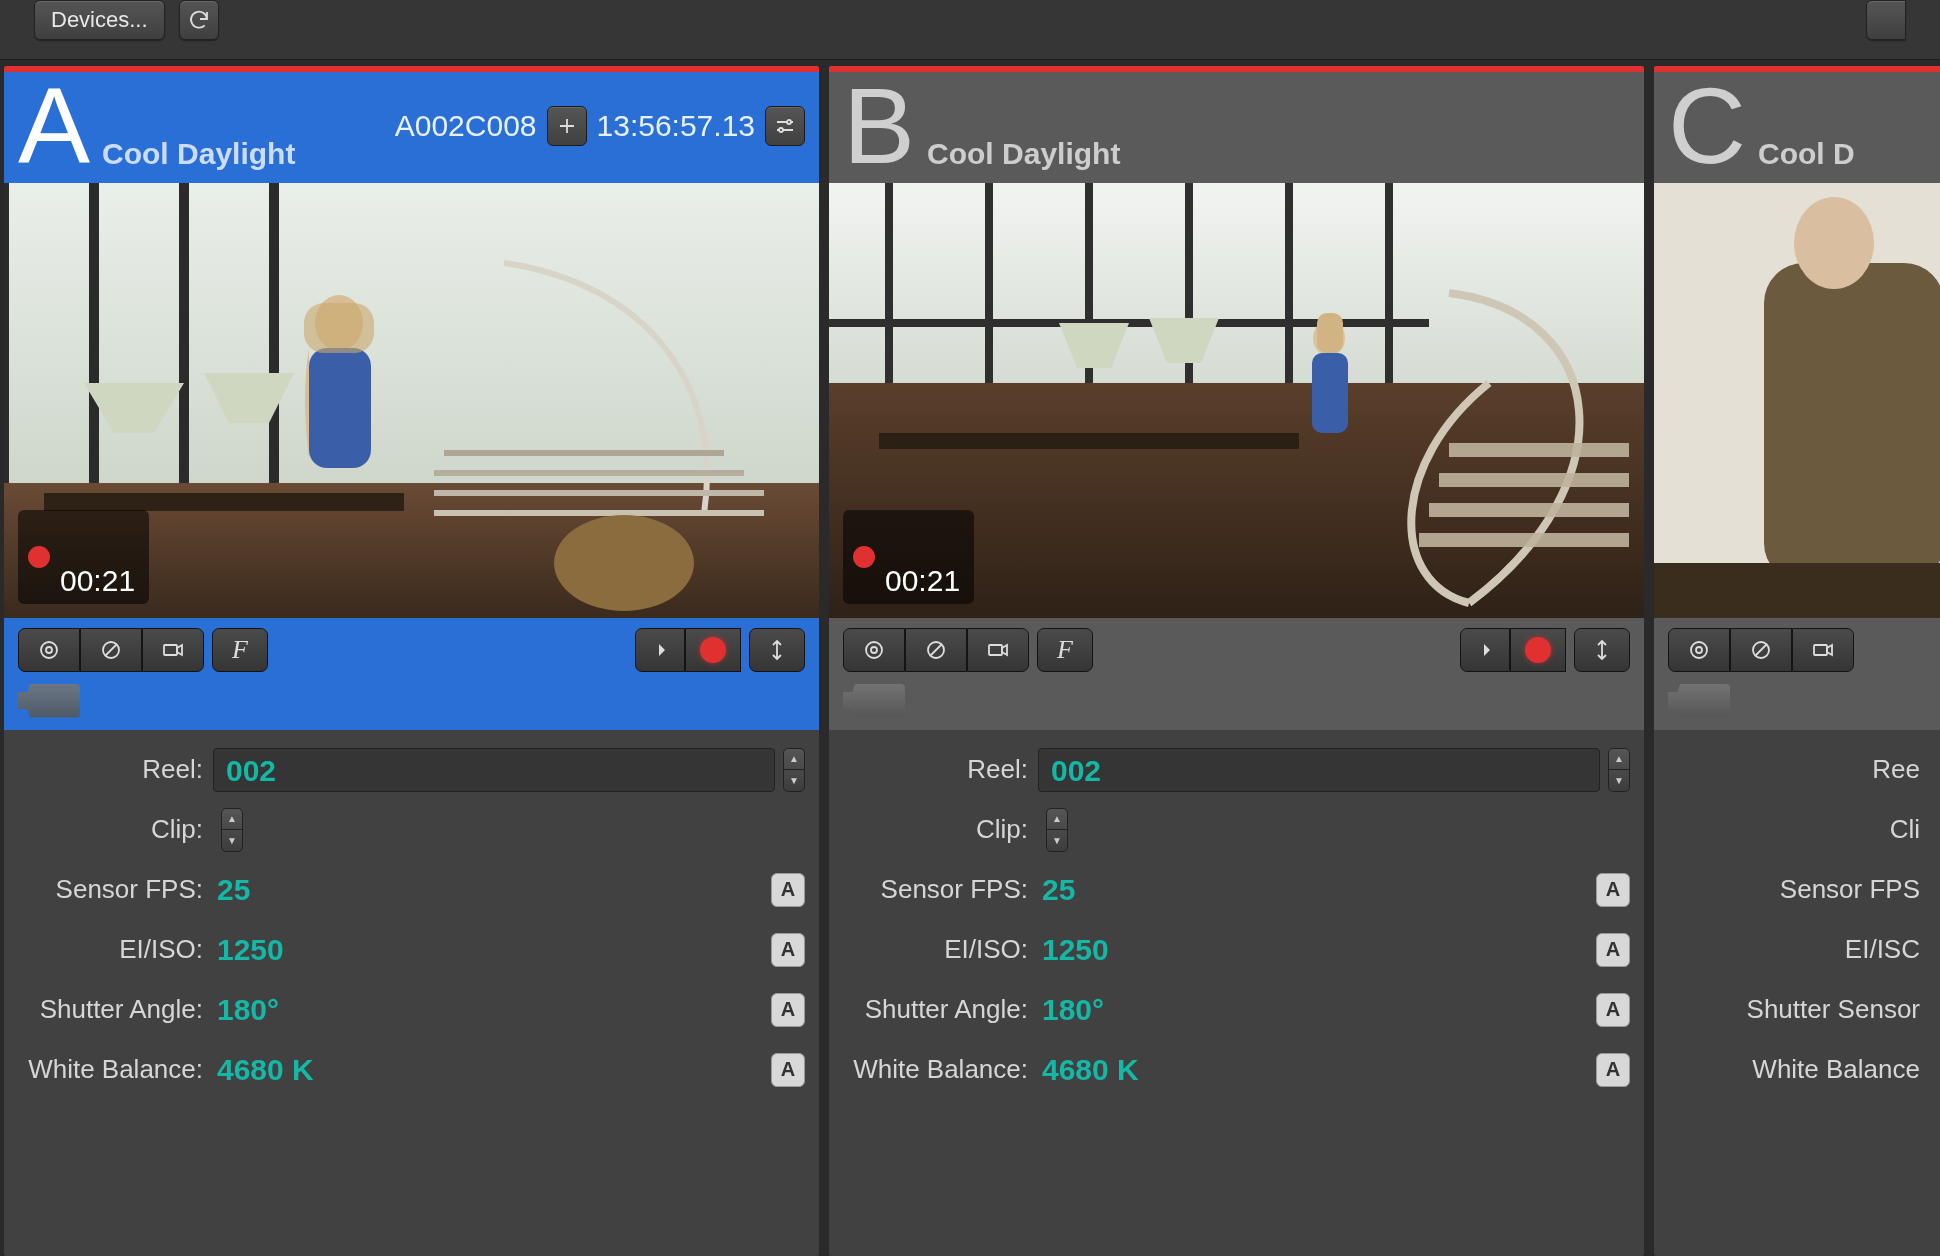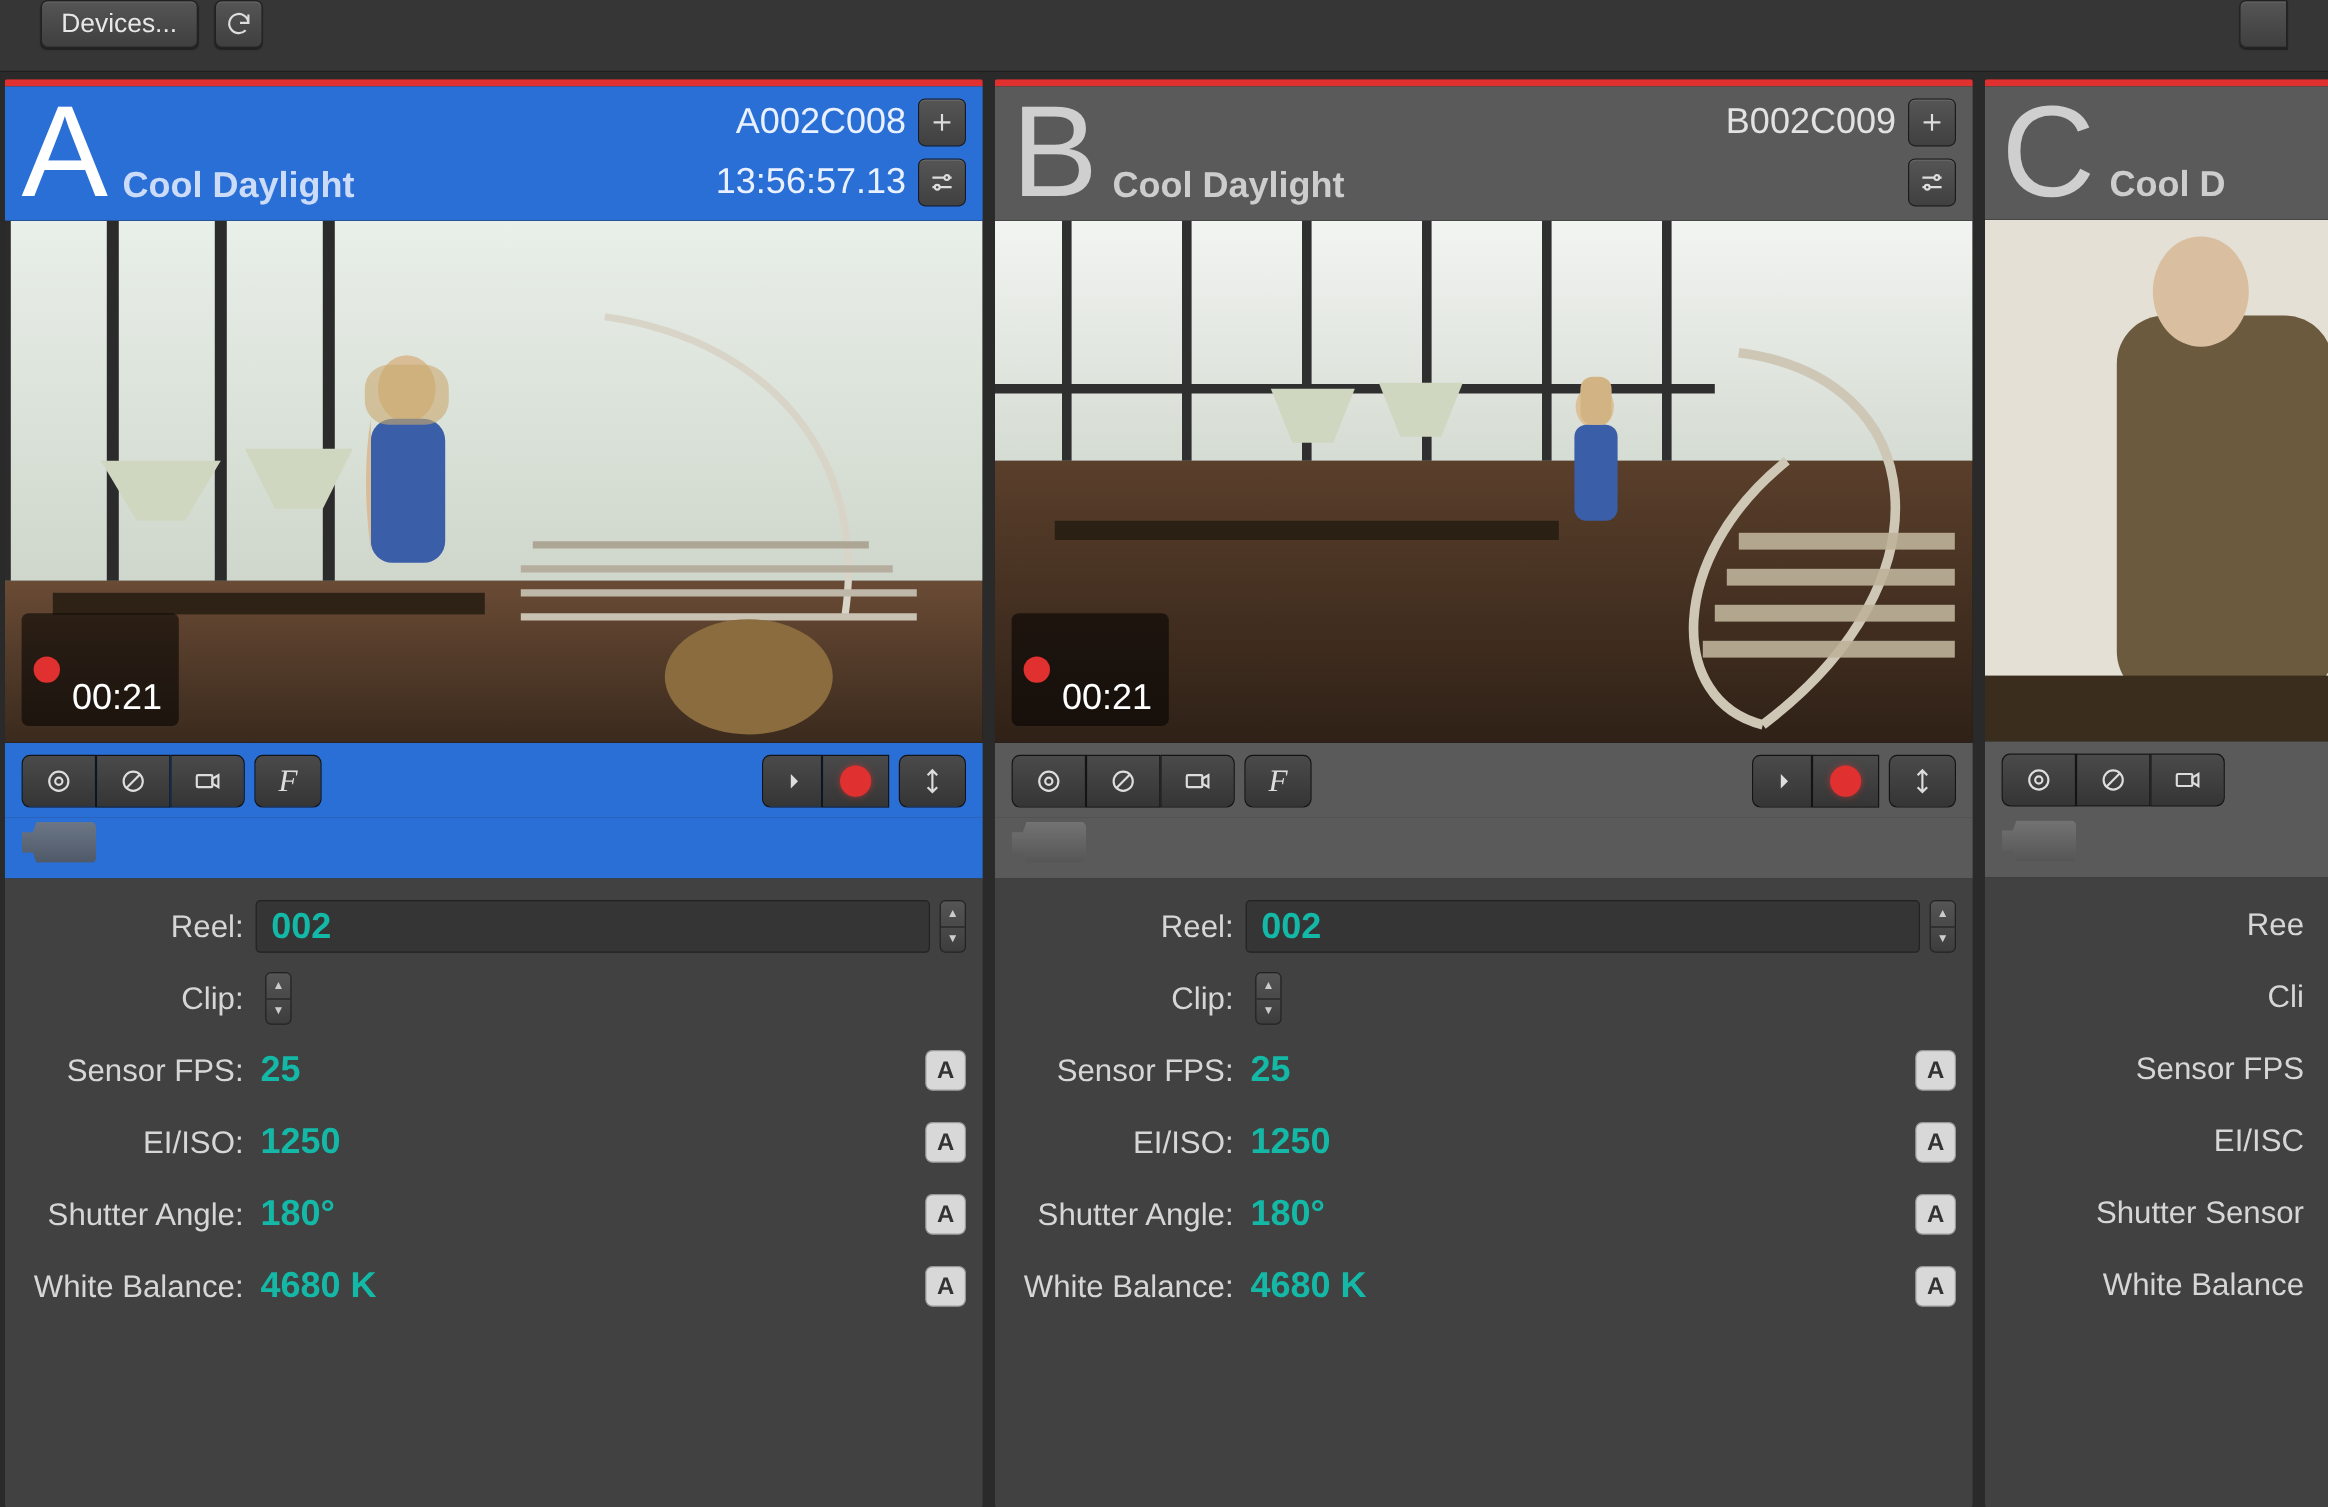--- a/index.html
+++ b/index.html
@@ -68,21 +68,21 @@
     font-weight: 500;
     letter-spacing: -2px;
     align-self: flex-start;
   }
   .phead.sel .camletter { color: #fff; }
   .phead.nosel .camletter { color: #cfcfcf; }
 
   .headmid { flex: 1; display: flex; flex-direction: column; justify-content: flex-end; }
   .lookname { font-size: 30px; font-weight: 700; opacity: 0.85; }
 
-  .headright { display: flex; flex-direction: column; gap: 10px; align-items: flex-end; }
+  .headright { display: flex; gap: 10px; align-items: center; }
   .rowr { display: flex; align-items: center; gap: 10px; }
   .clipname { font-size: 30px; font-weight: 400; }
   .timecode { font-size: 30px; font-weight: 300; }
 
   .sqbtn {
     width: 40px; height: 40px;
     background: linear-gradient(#555,#404040);
     border: 1px solid #1b1b1b;
     border-radius: 6px;
     display: inline-flex; align-items: center; justify-content: center;
@@ -404,40 +404,20 @@
     </div>
   </div>
 
   <div class="panel w">
     <div class="record-strip"></div>
 
     <div class="phead nosel">
       <div class="camletter">B</div>
       <div class="headmid">
         <div class="lookname">Cool Daylight</div>
-      </div>
-      <div class="headright">
-        <div class="rowr">
-          <div class="clipname">B002C009</div>
-          <div class="sqbtn">
-            <svg class="ico" viewBox="0 0 24 24">
-                <path d="M12 5v14M5 12h14"></path>
-              </svg>
-          </div>
-        </div>
-        <div class="rowr">
-          <div class="timecode"></div>
-          <div class="sqbtn">
-            <svg class="ico" viewBox="0 0 24 24">
-                <path d="M4 8h10M18 8h2M4 16h2M10 16h10"></path>
-                <circle cx="16" cy="8" r="2"></circle>
-                <circle cx="8" cy="16" r="2"></circle>
-              </svg>
-          </div>
-        </div>
       </div>
     </div>
 
     <div class="viewer">
       <svg viewBox="0 0 815 435" preserveAspectRatio="xMidYMid slice">
         <defs>
           <linearGradient id="skyB" x1="0" y1="0" x2="0" y2="1">
               <stop offset="0" stop-color="#f2f4f1"></stop>
               <stop offset="1" stop-color="#d5dcd3"></stop>
             </linearGradient>

